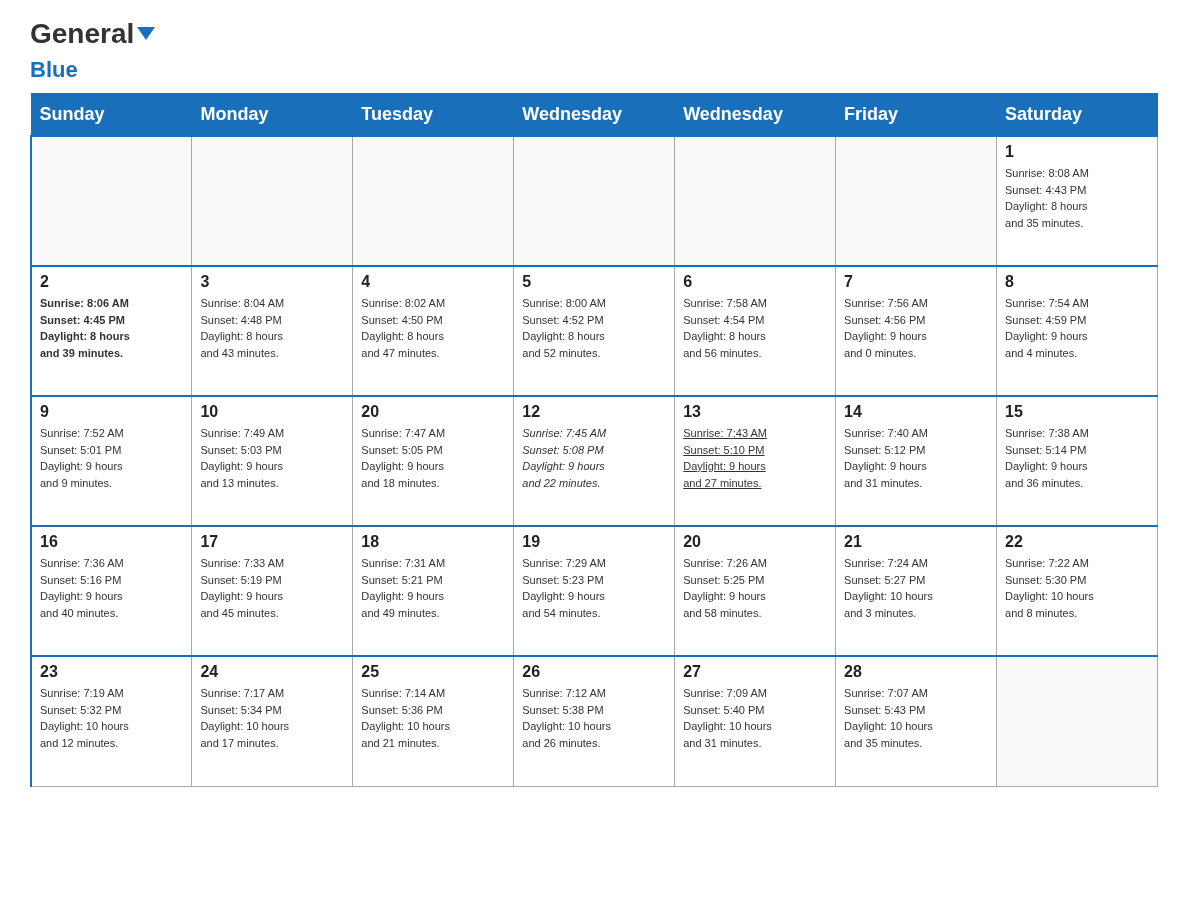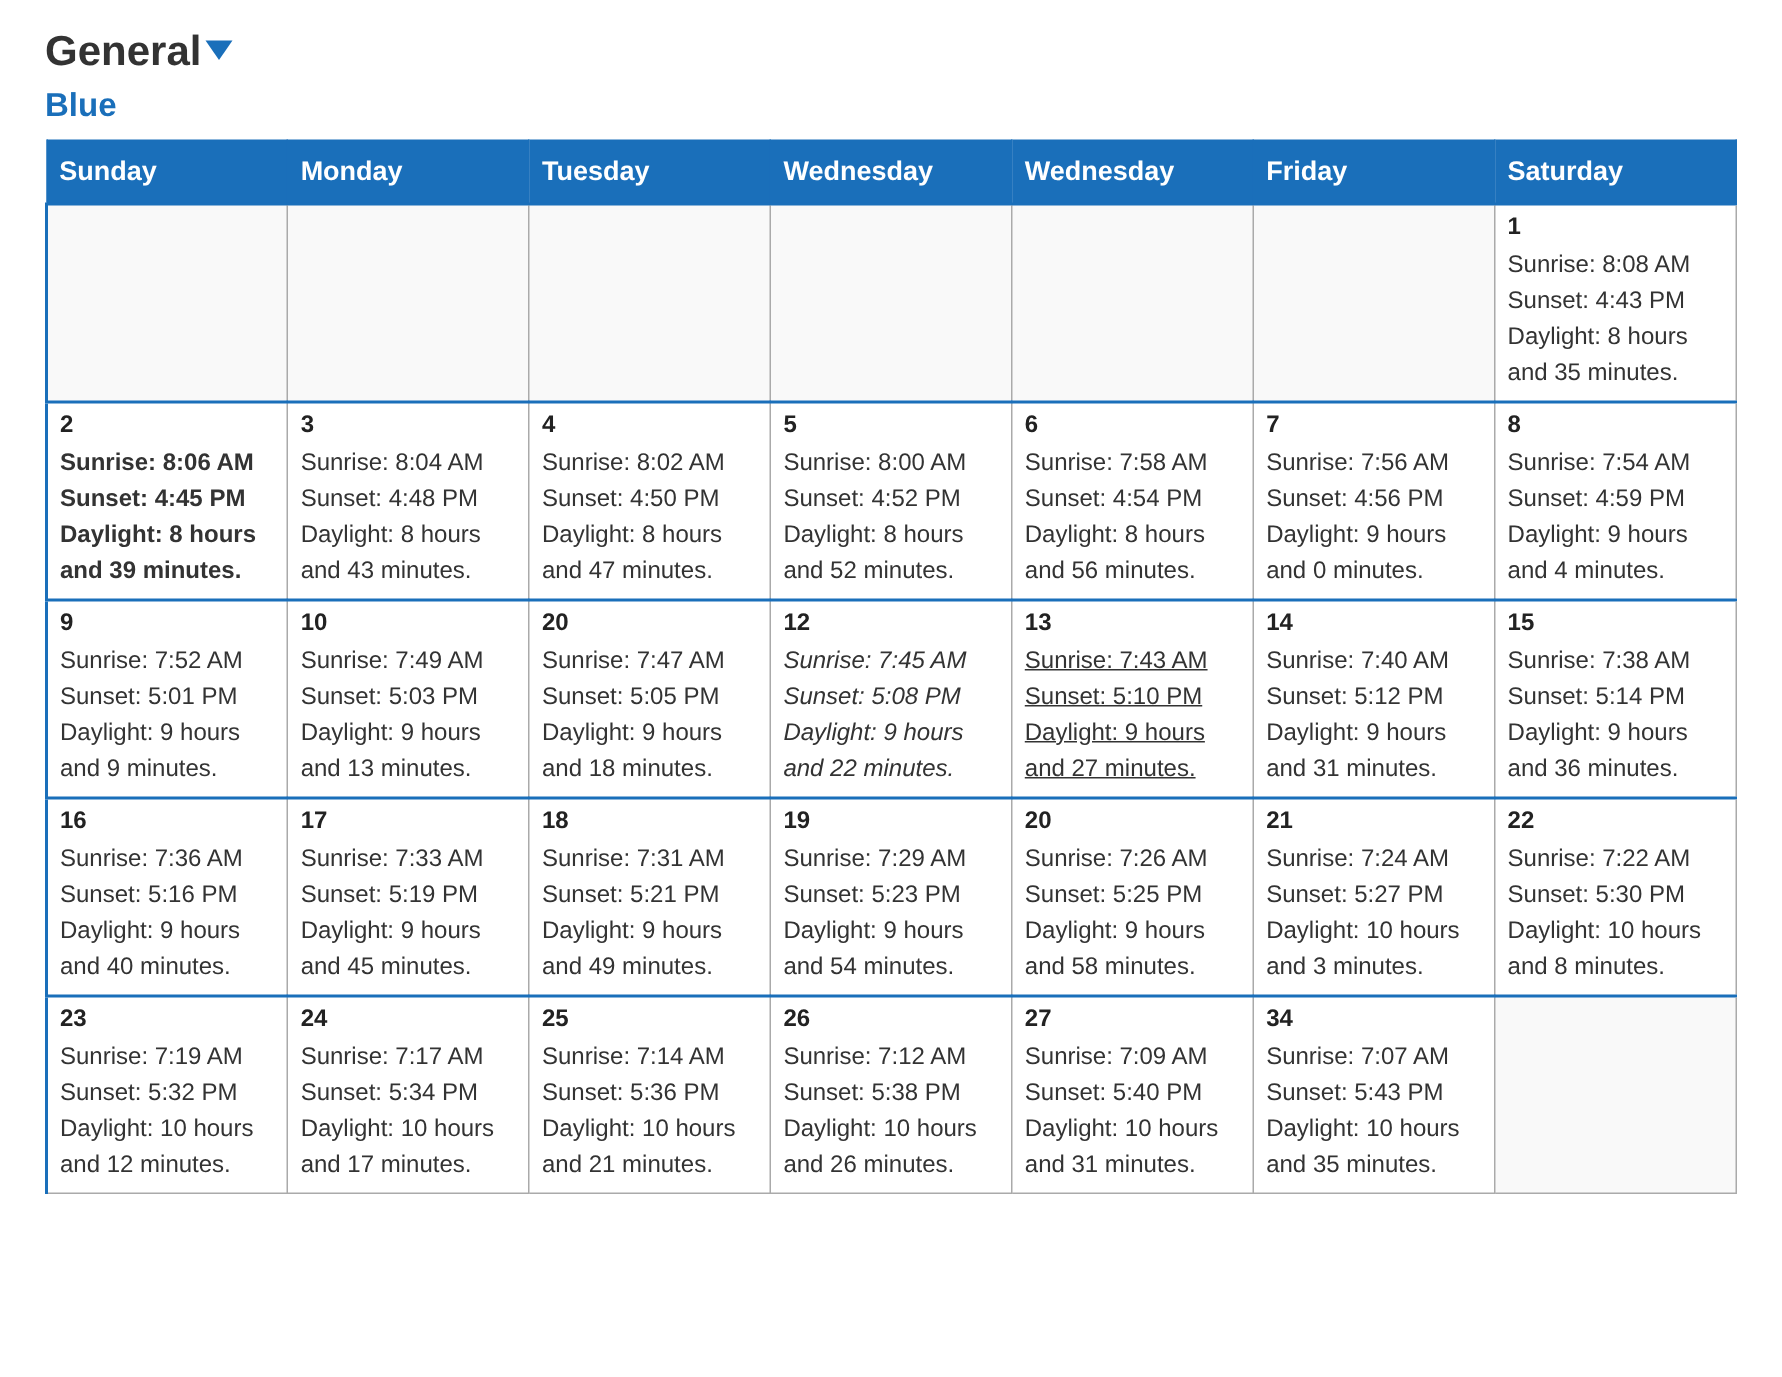--- a/index.html
+++ b/index.html
@@ -78,21 +78,21 @@
       border-left: 2px solid #1a6fba;
     }
     .day-number {
       font-size: 16px;
       font-weight: bold;
       color: #222;
       display: block;
       margin-bottom: 4px;
     }
     .day-info {
-      font-size: 16px;
+      font-size: 11px;
       color: #333;
       line-height: 1.5;
     }
     .empty-cell {
       background: #f9f9f9;
     }
     .calendar tbody tr {
       border-top: 2px solid #1a6fba;
     }
   </style>
@@ -323,21 +323,21 @@
 and 26 minutes.</div>
         </td>
         <td>
           <span class="day-number">27</span>
           <div class="day-info" style="white-space: pre-line;">Sunrise: 7:09 AM
 Sunset: 5:40 PM
 Daylight: 10 hours
 and 31 minutes.</div>
         </td>
         <td>
-          <span class="day-number">34</span>
+          <span class="day-number">28</span>
           <div class="day-info" style="white-space: pre-line;">Sunrise: 7:07 AM
 Sunset: 5:43 PM
 Daylight: 10 hours
 and 35 minutes.</div>
         </td>
         <td class="empty-cell"></td>
       </tr>
     </tbody>
 </table>
 

